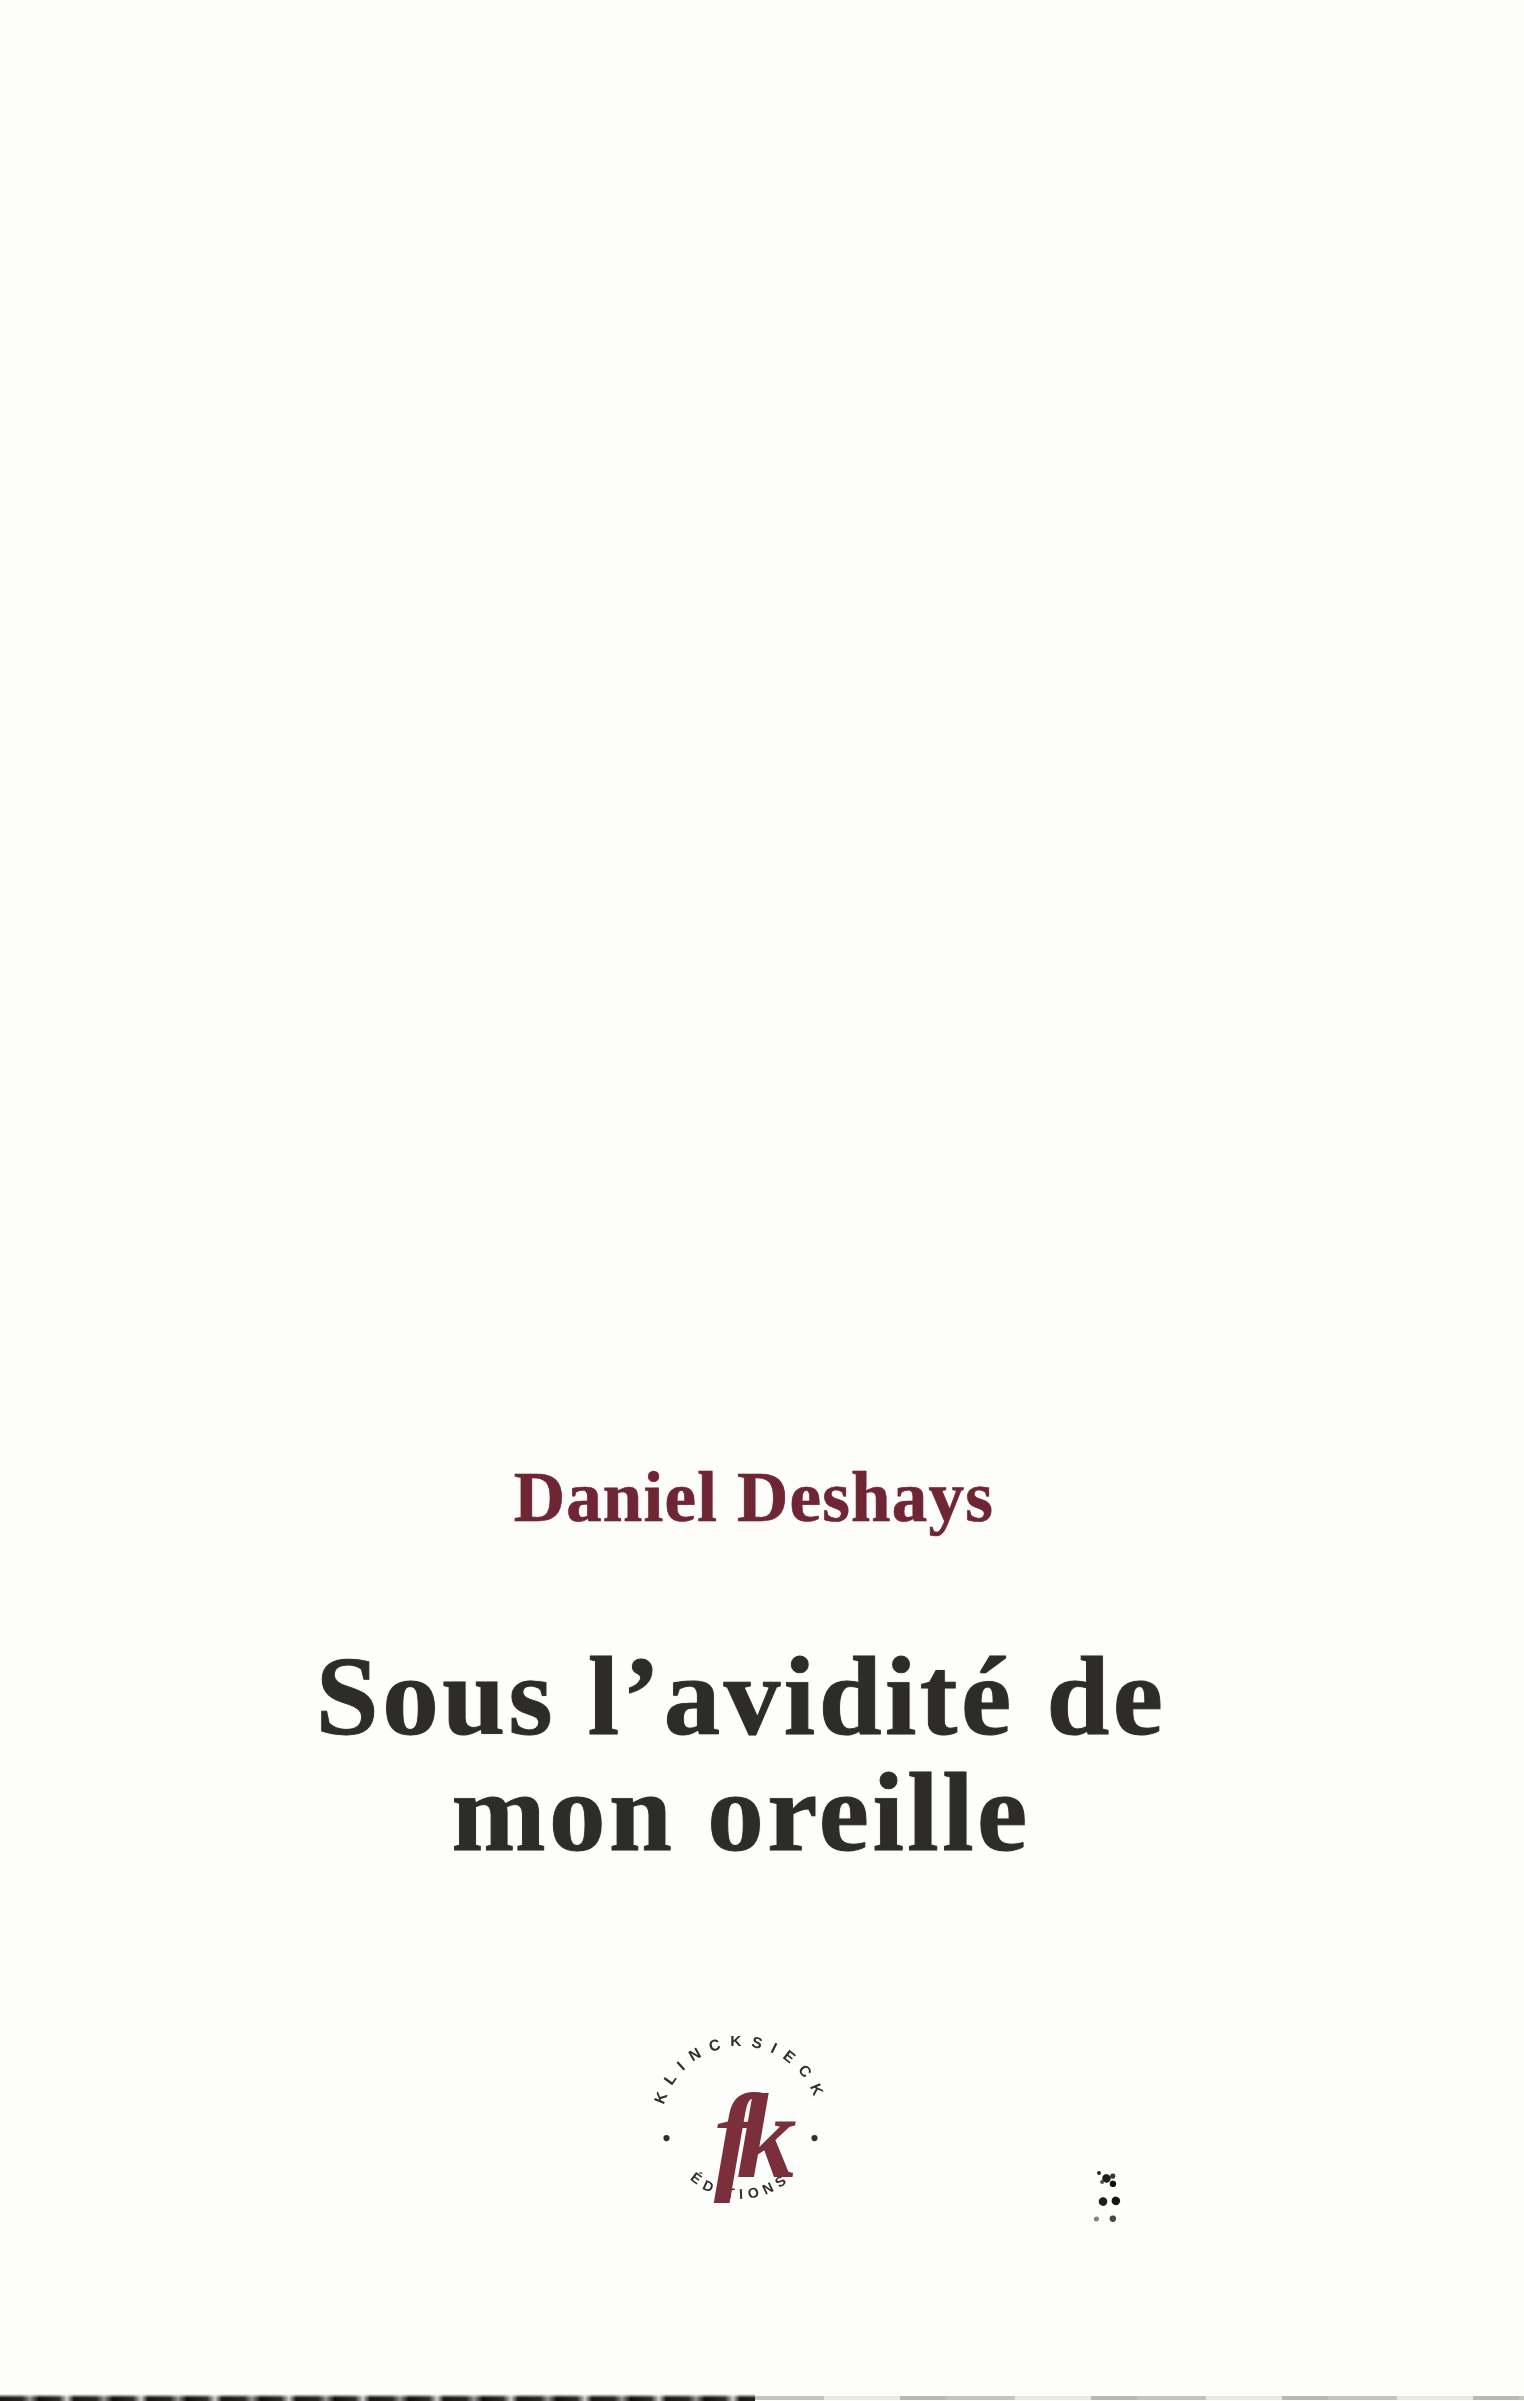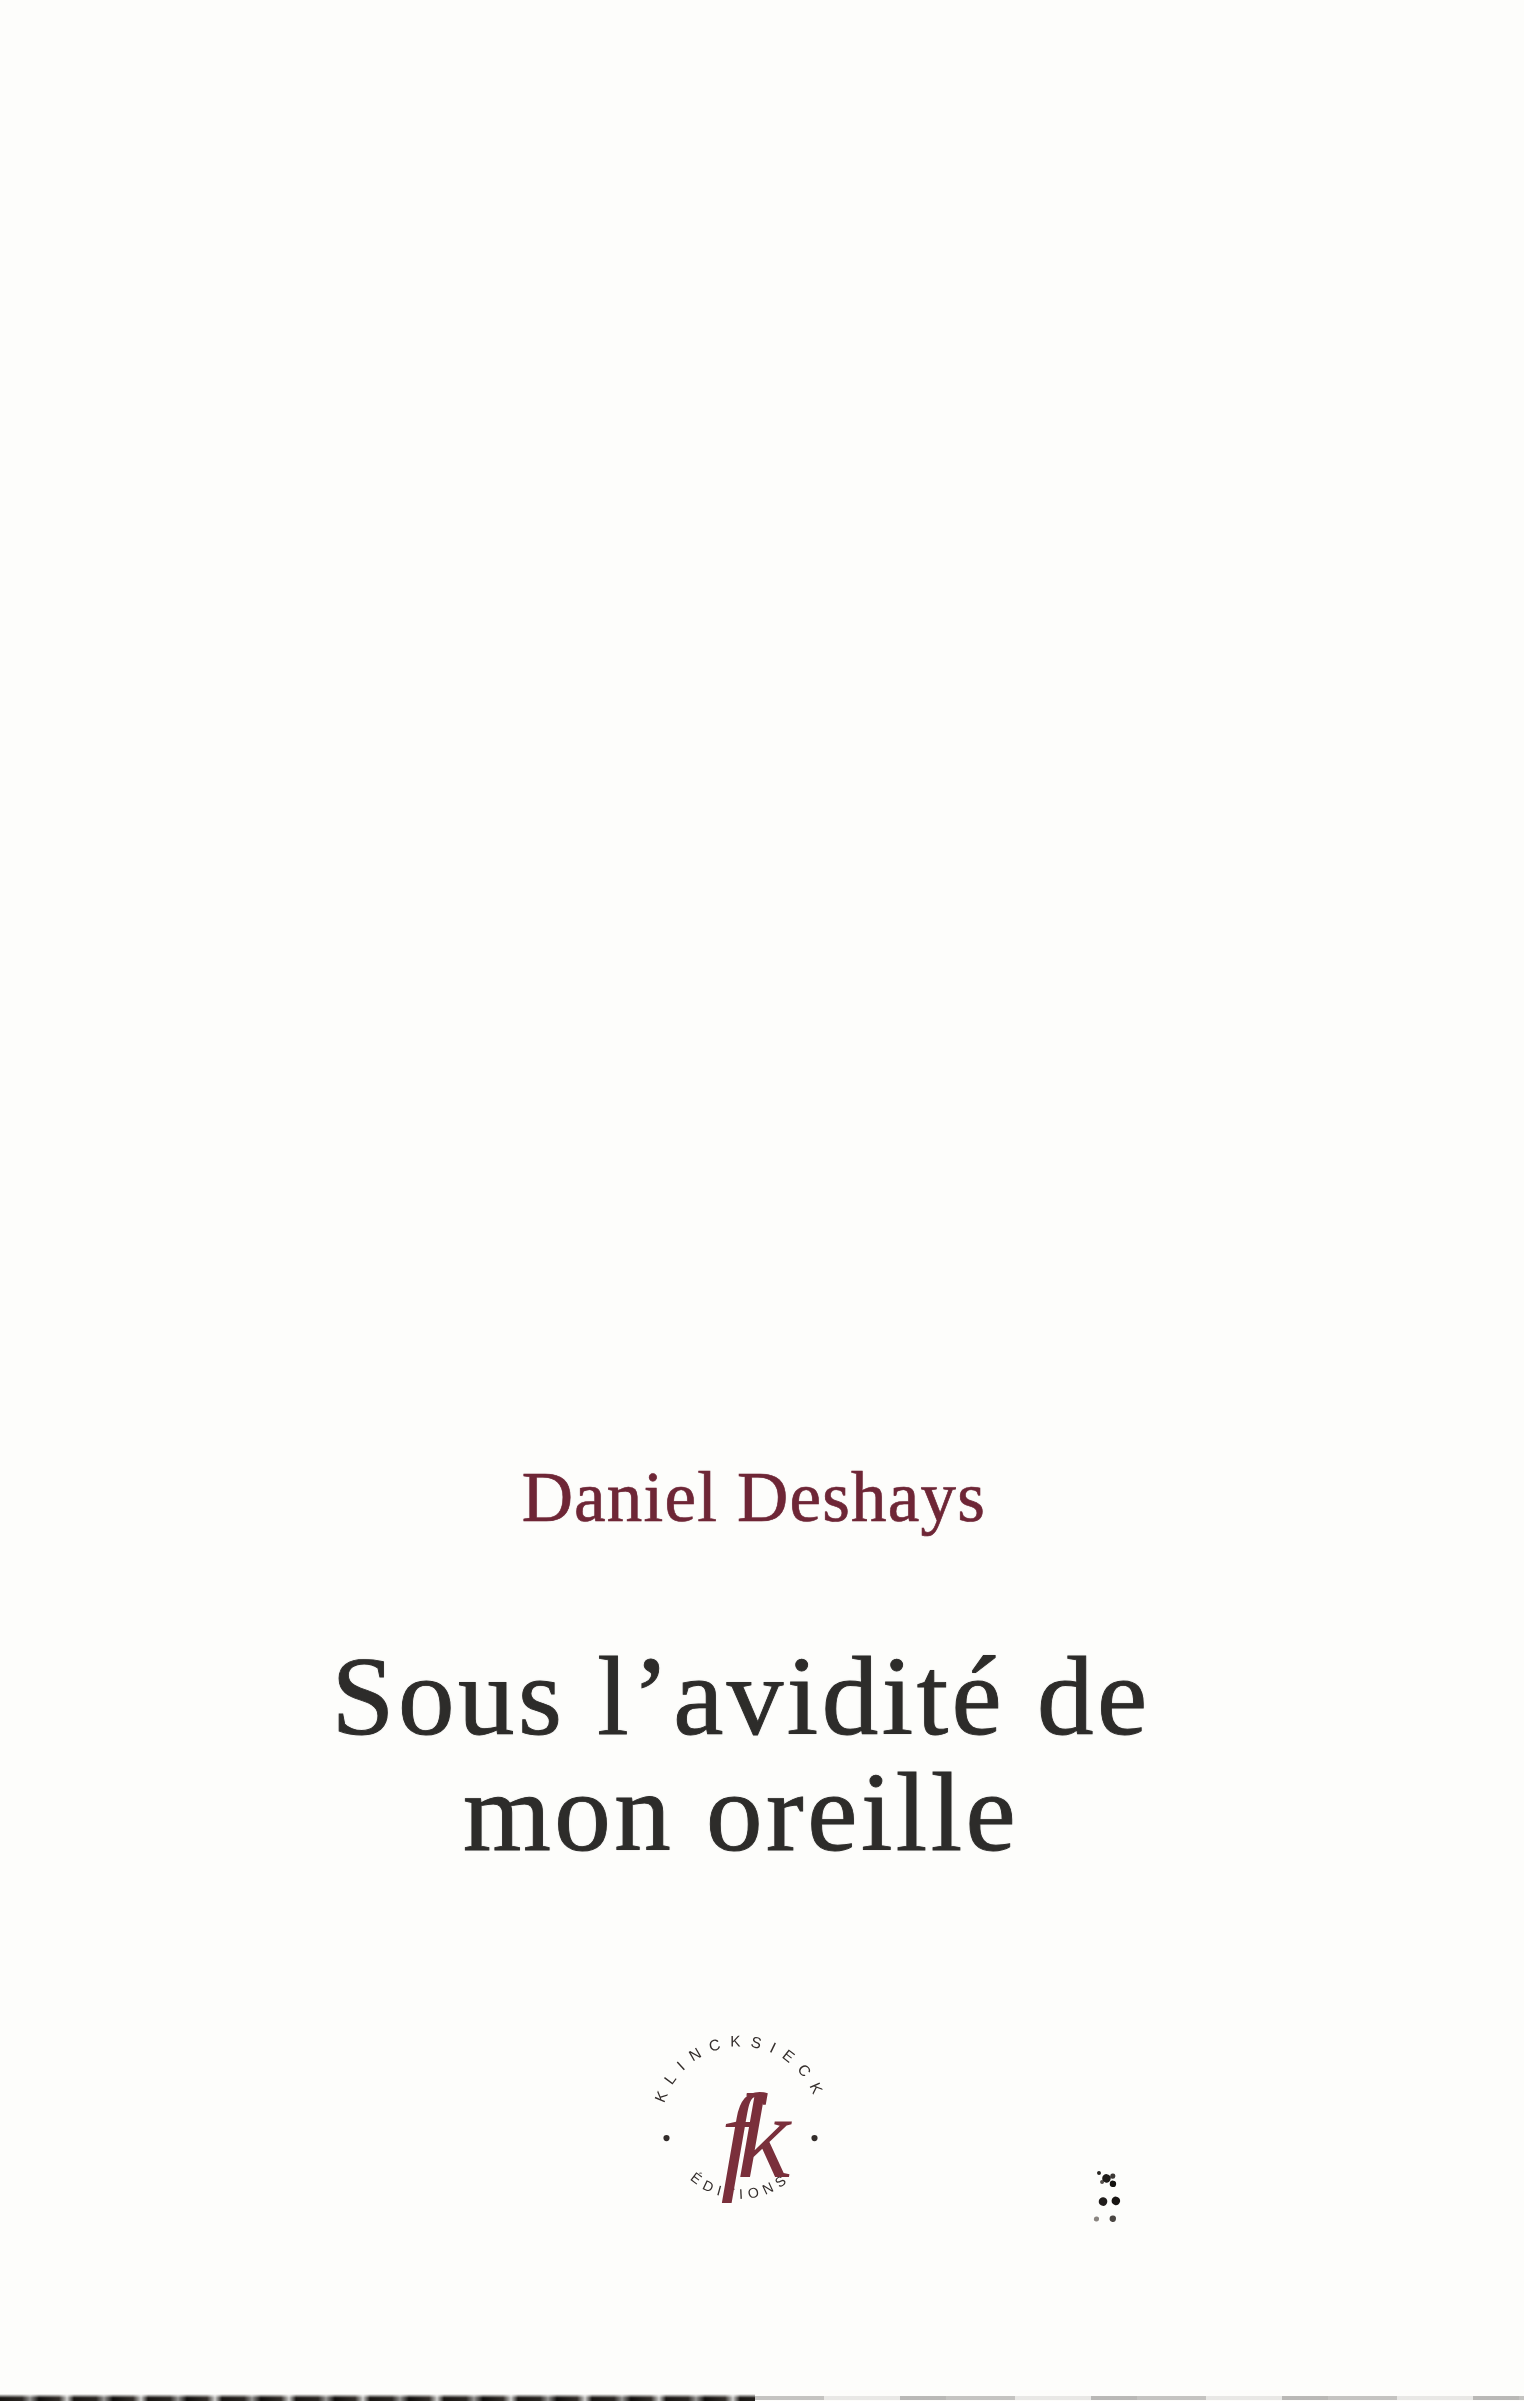--- a/index.html
+++ b/index.html
@@ -10,20 +10,21 @@
   }
   body {
     position: relative;
     background: #fdfdfb;
     overflow: hidden;
     font-family: "Liberation Serif", "DejaVu Serif", serif;
   }
   .page {
     position: absolute;
     inset: 0;
+    font-weight: bold;
   }
   
   .author {
     position: absolute;
     top: 1457px;
     left: -8.7px;
     width: 1525px;
     text-align: center;
     font-size: 71px;
     letter-spacing: 1.2px;

